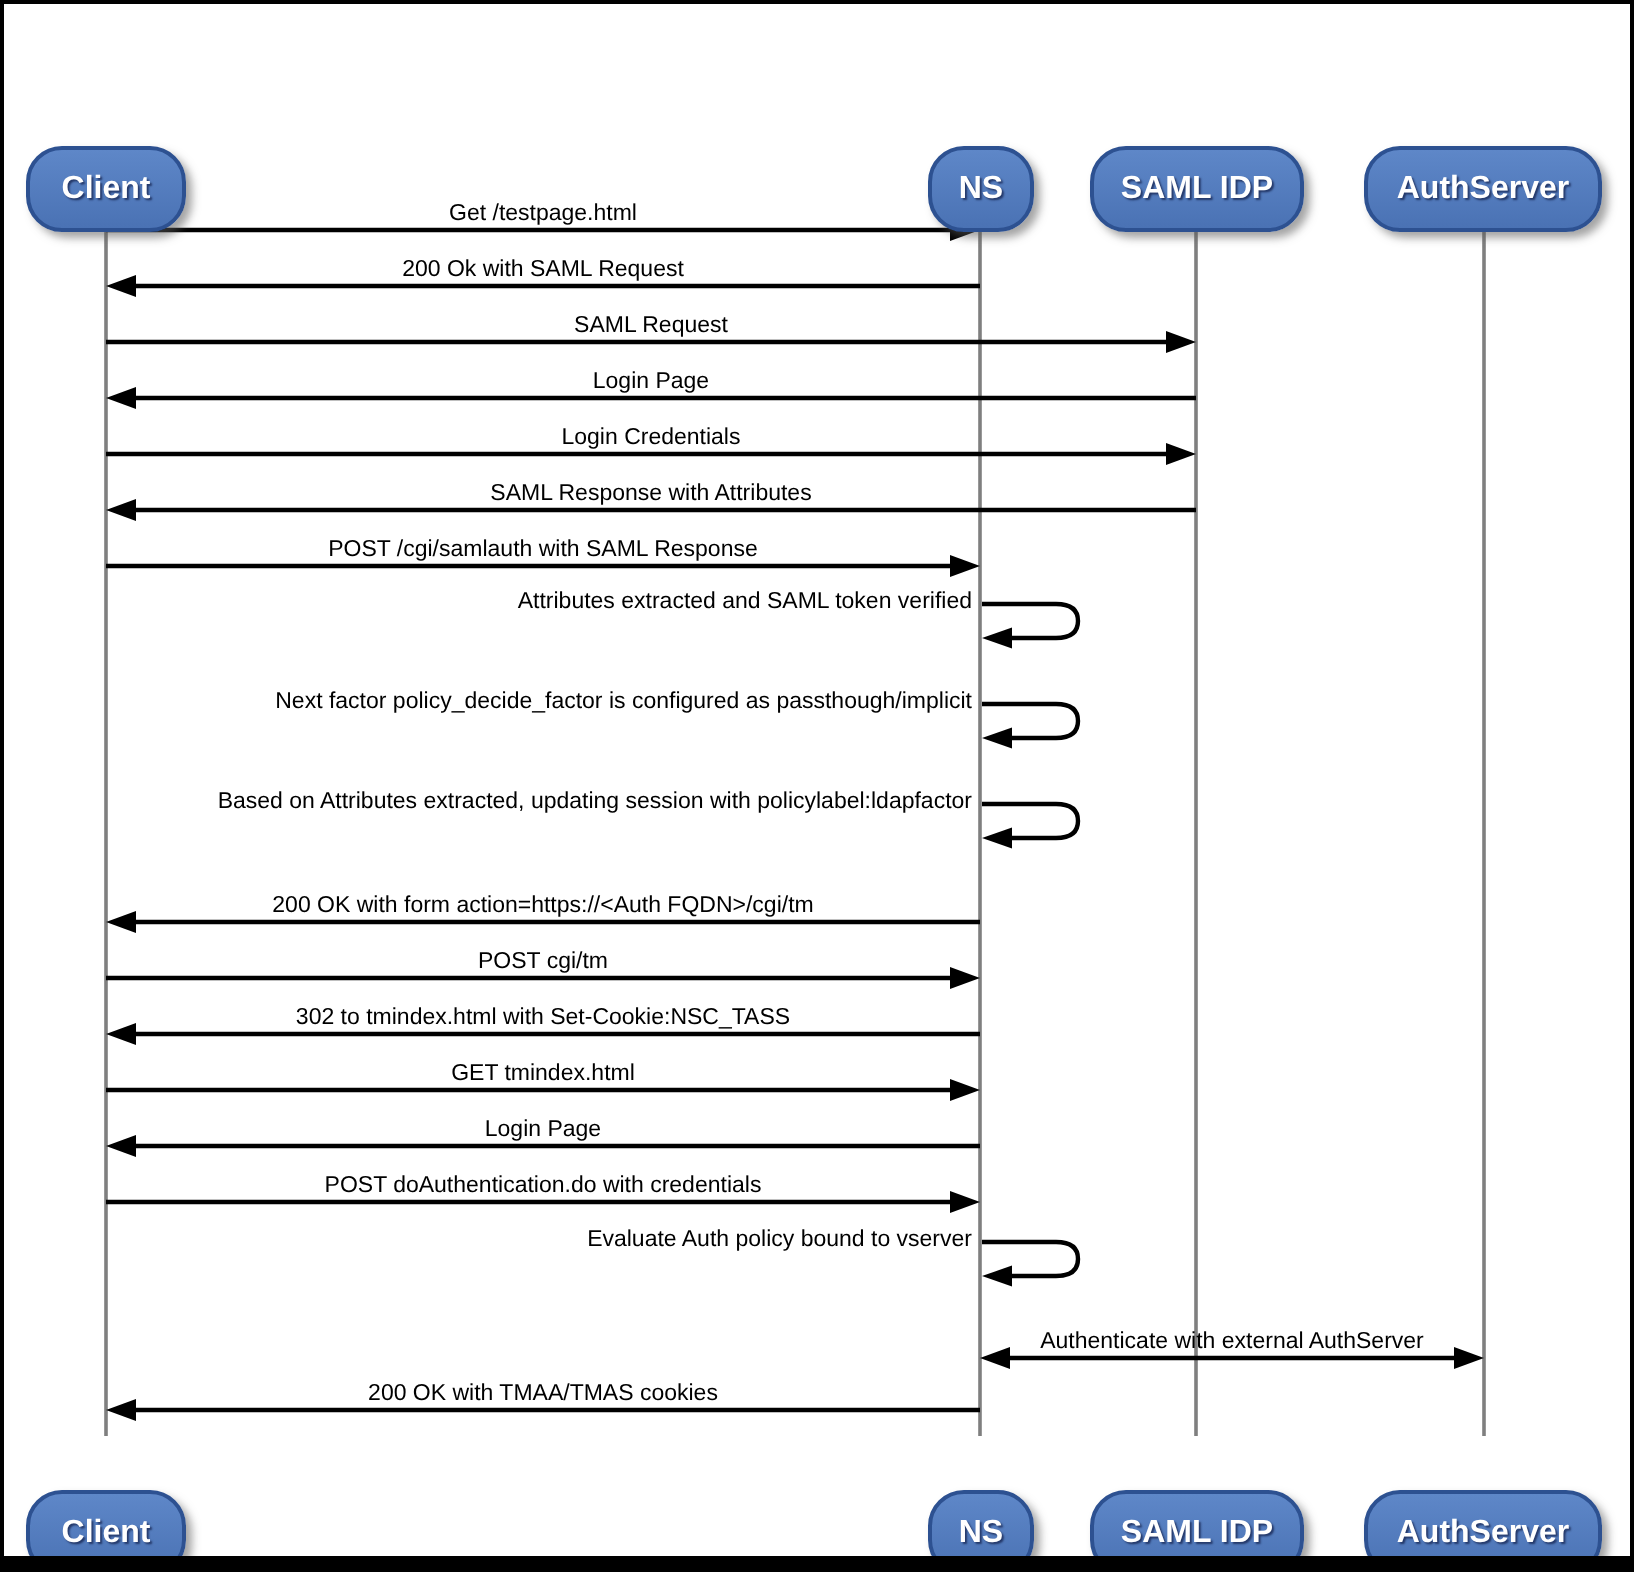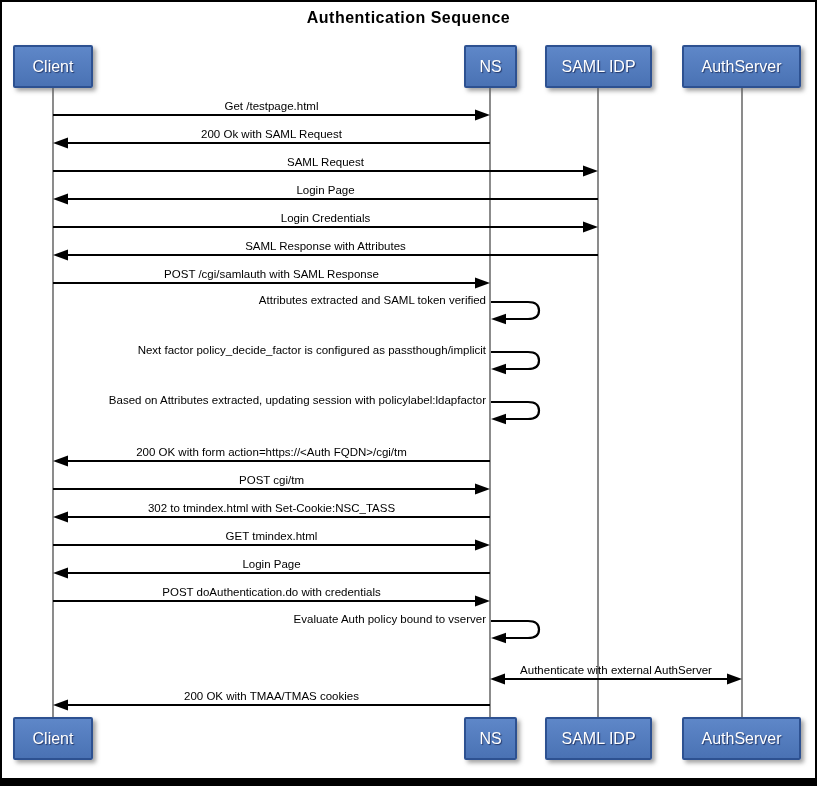--- a/index.html
+++ b/index.html
@@ -22,36 +22,36 @@
     text-align:center;
     font-weight:bold; font-size:16px; letter-spacing:0.5px;
     color:#000;
     z-index:3;
   }
   #seq-svg { position:absolute; left:0; top:0; z-index:1; }
   .actor {
     position:absolute;
     display:flex; align-items:center; justify-content:center;
     box-sizing:border-box;
-    border-radius:2px;
-    font-weight:normal; font-size:16px;
+    border-radius:18px;
+    font-weight:bold; font-size:16px;
     z-index:2;
     text-shadow:1px 1px 1px rgba(10,20,60,0.65);
     box-shadow:3px 3px 4px rgba(90,90,90,0.55);
+    margin-top:28px;
   }
   .msg-label {
     font-family:"Liberation Sans", sans-serif;
     font-size:11.5px;
   }
 </style>
 </head>
 <body>
 
 <div id="canvas" style="background: rgb(255, 255, 255);">
-  <div class="title">Authentication Sequence</div>
   <svg id="seq-svg" width="817" height="786">
       <line x1="53" y1="87" x2="53" y2="718" stroke="#7f7f7f" stroke-width="1.8"></line>
       <line x1="490" y1="87" x2="490" y2="718" stroke="#7f7f7f" stroke-width="1.8"></line>
       <line x1="598" y1="87" x2="598" y2="718" stroke="#7f7f7f" stroke-width="1.8"></line>
       <line x1="742" y1="87" x2="742" y2="718" stroke="#7f7f7f" stroke-width="1.8"></line>
       <line x1="53" y1="115" x2="478" y2="115" stroke="#000000" stroke-width="2.2"></line>
       <polygon points="490,115 475,109.5 475,120.5" fill="#000000"></polygon>
       <text x="271.5" y="110" text-anchor="middle" fill="#000000" class="msg-label">Get /testpage.html</text>
       <line x1="490" y1="143" x2="65" y2="143" stroke="#000000" stroke-width="2.2"></line>
       <polygon points="53,143 68,137.5 68,148.5" fill="#000000"></polygon>

